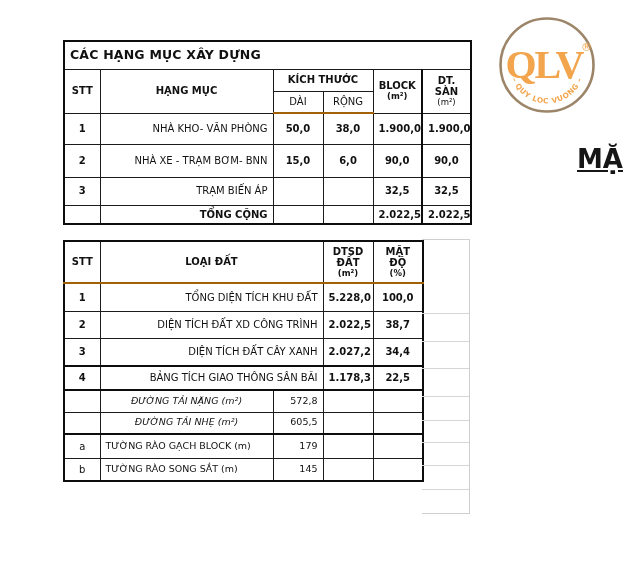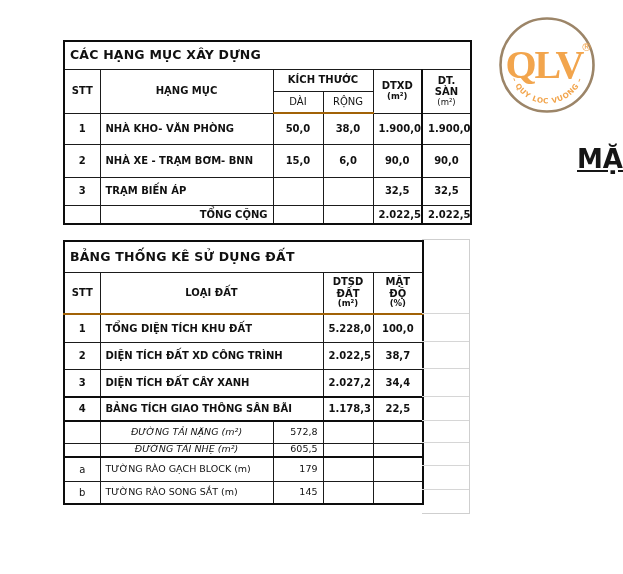--- a/index.html
+++ b/index.html
@@ -10,21 +10,21 @@
   table{border-collapse:collapse;table-layout:fixed;background:#fff;}
   td{border:1px solid #1b1b1b;padding:0 5px;font-size:10px;line-height:1.15;
      overflow:hidden;vertical-align:middle;}
   .tbl{position:absolute;border:2px solid #0d0d0d;}
   .t1{left:63px;top:40px;width:407px;}
   .t2{left:63px;top:240px;width:359px;}
   .title-cell{font-size:12.5px;font-weight:bold;text-align:left;letter-spacing:.2px;}
   .hdr{font-weight:bold;text-align:center;font-size:10px;}
   .unit{display:block;font-size:8.5px;font-weight:bold;}
   .unit-light{display:block;font-size:8.5px;font-weight:normal;}
-  .lbl{font-weight:bold;text-align:left;margin-left:42px;}
+  .lbl{font-weight:normal;text-align:right;margin-left:42px;}
   .num{font-weight:bold;text-align:center;}
   .ctr{font-weight:bold;text-align:center;}
   .thickB td{border-bottom:2px solid #a16207;}
   .thickT td{border-top:2px solid #0d0d0d;}
   .thickR{border-right:2px solid #0d0d0d;}
   .ital{font-style:italic;font-weight:normal;font-size:9.5px;text-align:center;}
   .plain{font-weight:normal;font-size:9.5px;}
   .plain-num{font-weight:normal;font-size:9.5px;text-align:right;}
   .total-lbl{font-weight:bold;text-align:right;}
   
@@ -52,21 +52,21 @@
   </colgroup>
   <tbody>
       <tr style="height:28px">
     <td colspan="6" class="title-cell">CÁC HẠNG MỤC XÂY DỰNG</td>
   </tr>
   <tr style="height:22px">
     <td rowspan="2" class="hdr">STT</td>
     <td rowspan="2" class="hdr">HẠNG MỤC</td>
     <td colspan="2" class="hdr">KÍCH THƯỚC</td>
     <td rowspan="2" class="hdr thickR">
-      <span>DTXD</span>
+      <span>BLOCK</span>
       <span class="unit">(m²)</span>
     </td>
     <td rowspan="2" class="hdr">
       <span>DT. SÀN</span>
       <span class="unit-light">(m²)</span>
     </td>
   </tr>
   <tr class="thickB" style="height:22px">
     <td class="hdr" style="font-weight:normal">DÀI</td>
     <td class="hdr" style="font-weight:normal">RỘNG</td>
@@ -108,23 +108,20 @@
 
 <table class="tbl t2">
   <colgroup>
     <col style="width:36px">
       <col style="width:173px">
       <col style="width:50px">
     <col style="width:50px">
       <col style="width:50px">
   </colgroup>
   <tbody>
-      <tr style="height:31px">
-    <td colspan="5" class="title-cell">BẢNG THỐNG KÊ SỬ DỤNG ĐẤT</td>
-  </tr>
   <tr class="thickB" style="height:42px">
     <td class="hdr">STT</td>
     <td colspan="2" class="hdr">LOẠI ĐẤT</td>
     <td class="hdr">
       <span>DTSD ĐẤT</span>
       <span class="unit">(m²)</span>
     </td>
     <td class="hdr">
       <span>MẬT ĐỘ</span>
       <span class="unit">(%)</span>
@@ -154,21 +151,21 @@
     <td class="num">1.178,3</td>
     <td class="num">22,5</td>
   </tr>
   <tr class="thickT" style="height:22px">
     <td class="ctr"></td>
     <td class="ital">ĐƯỜNG TẢI NẶNG  (m²)</td>
     <td class="plain-num">572,8</td>
     <td></td>
     <td></td>
   </tr>
-  <tr style="height:14px">
+  <tr style="height:22px">
     <td class="ctr"></td>
     <td class="ital">ĐƯỜNG TẢI NHẸ  (m²)</td>
     <td class="plain-num">605,5</td>
     <td></td>
     <td></td>
   </tr>
   <tr class="thickT" style="height:24px">
     <td class="ctr" style="font-weight:normal">a</td>
     <td class="plain">TƯỜNG RÀO GẠCH BLOCK (m)</td>
     <td class="plain-num">179</td>

